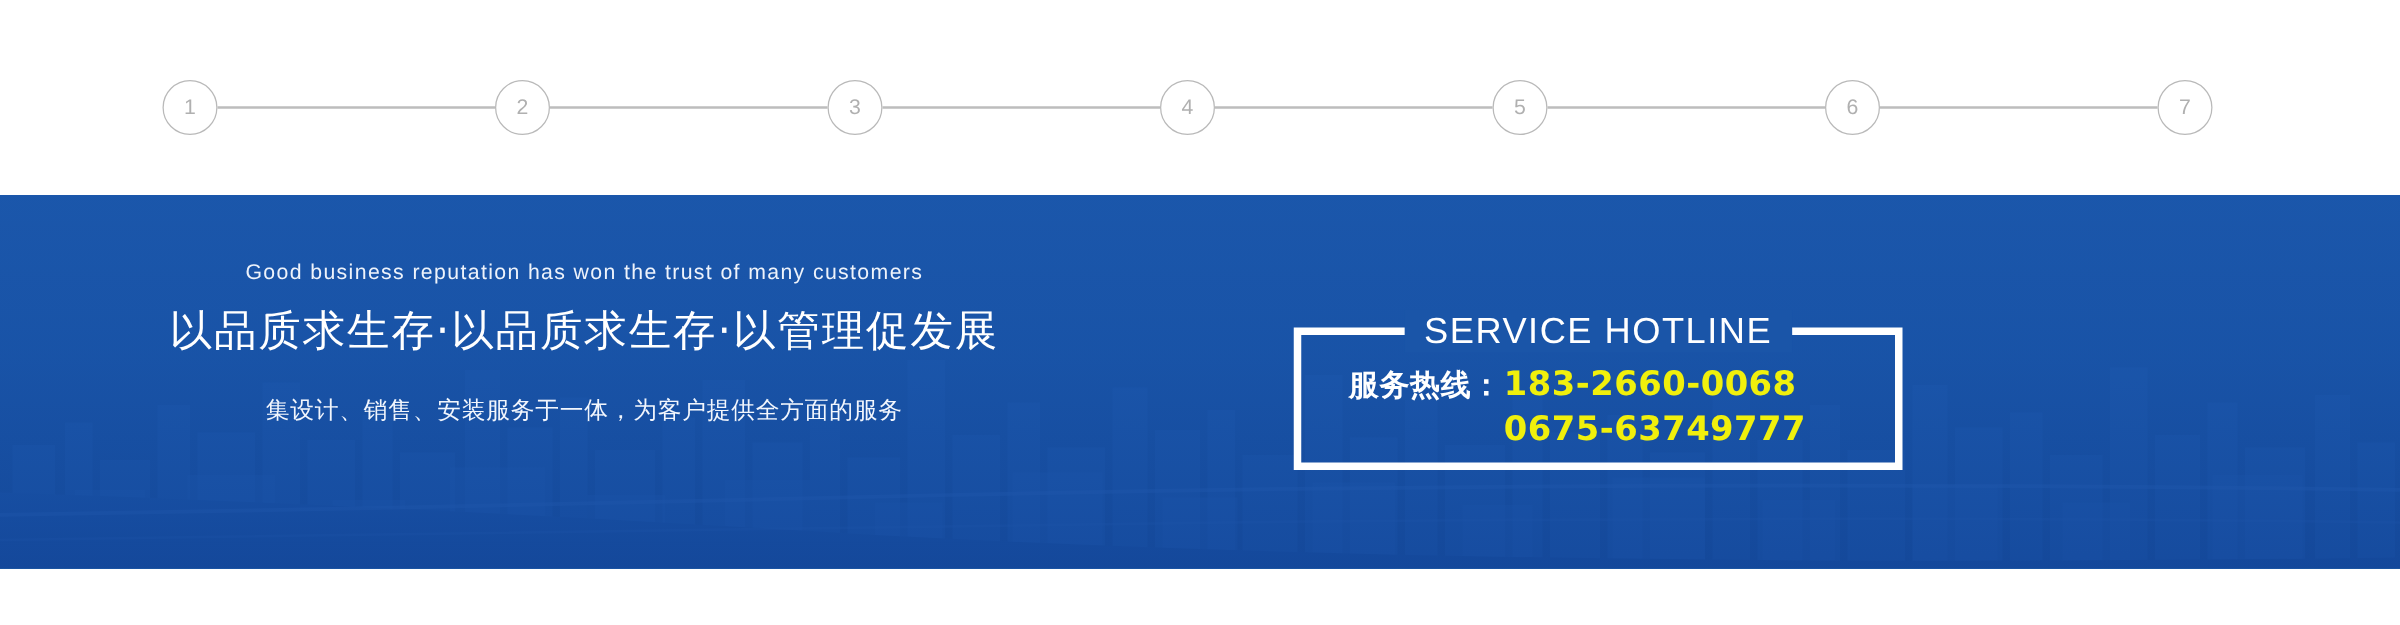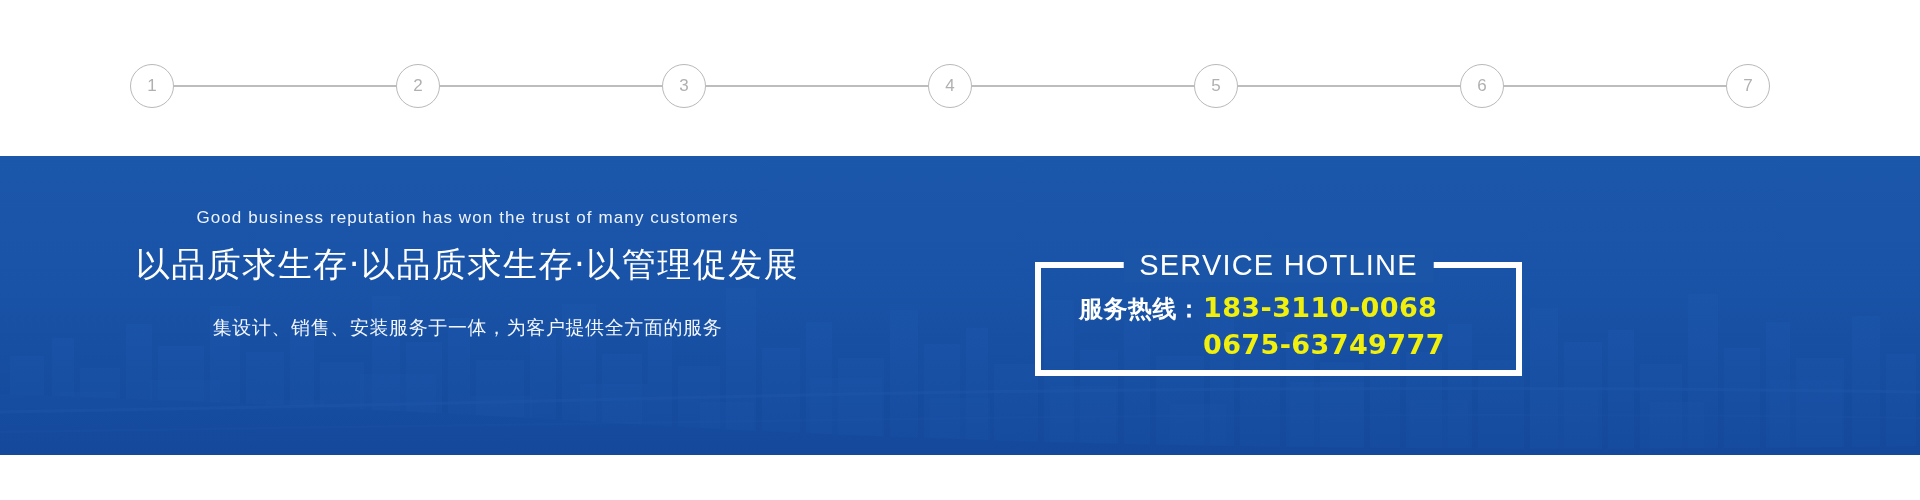--- a/index.html
+++ b/index.html
@@ -322,21 +322,21 @@
     <div class="slogan-main">以品质求生存·以品质求生存·以管理促发展</div>
     <div class="slogan-sub">集设计、销售、安装服务于一体，为客户提供全方面的服务</div>
   </div>
 
   <div class="hotline-block">
     <div class="hotline-frame"></div>
     <div class="hotline-title">SERVICE  HOTLINE</div>
     <div class="hotline-rows">
       <div class="hotline-row">
         <span class="hotline-label">服务热线：</span>
-        <span class="hotline-number">183-3110-0068</span>
+        <span class="hotline-number">183-2660-0068</span>
       </div>
       <div class="hotline-row">
         <span class="hotline-label spacer">服务热线：</span>
         <span class="hotline-number">0675-63749777</span>
       </div>
     </div>
   </div>
 
 </div>
 

